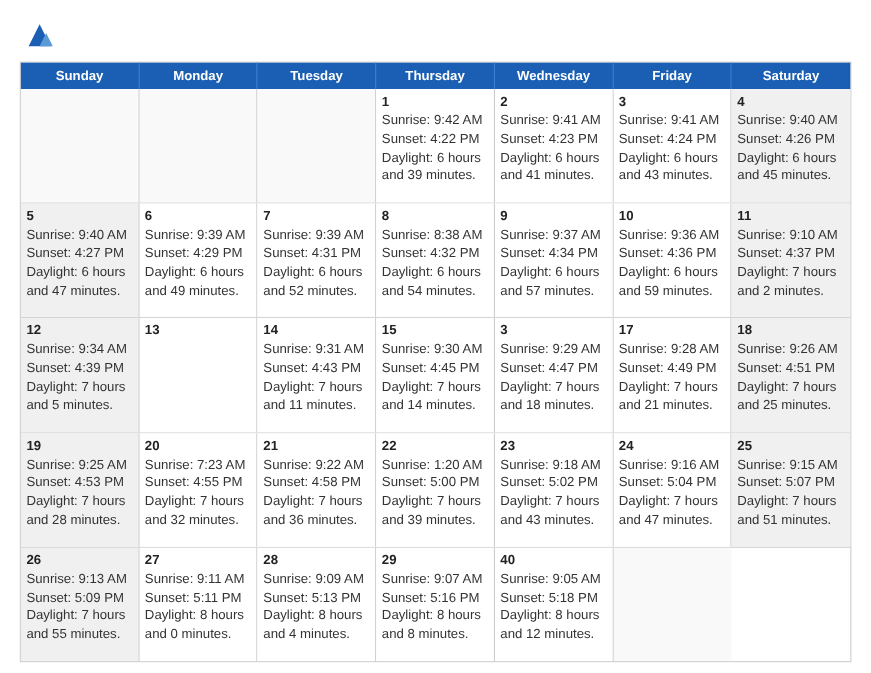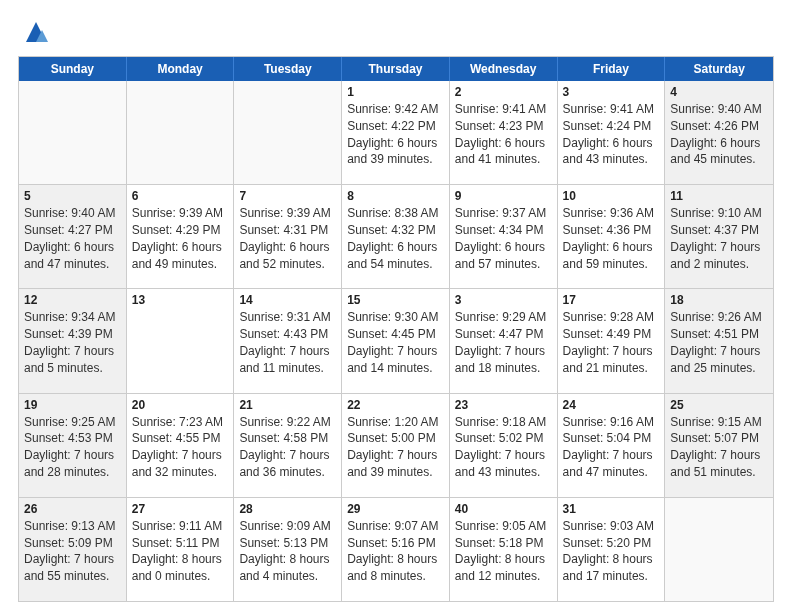--- a/index.html
+++ b/index.html
@@ -357,24 +357,17 @@
 Daylight: 8 hours
 and 8 minutes.</div>
           </div>
           <div class="day-cell">
             <div class="day-number">40</div>
             <div class="day-info">Sunrise: 9:05 AM
 Sunset: 5:18 PM
 Daylight: 8 hours
 and 12 minutes.</div>
           </div>
-          <div class="day-cell">
-            <div class="day-number">31</div>
-            <div class="day-info">Sunrise: 9:03 AM
-Sunset: 5:20 PM
-Daylight: 8 hours
-and 17 minutes.</div>
-          </div>
           <div class="day-cell empty"></div>
         </div>
       </div>
   </div>
 </div>
 
 </body></html>

